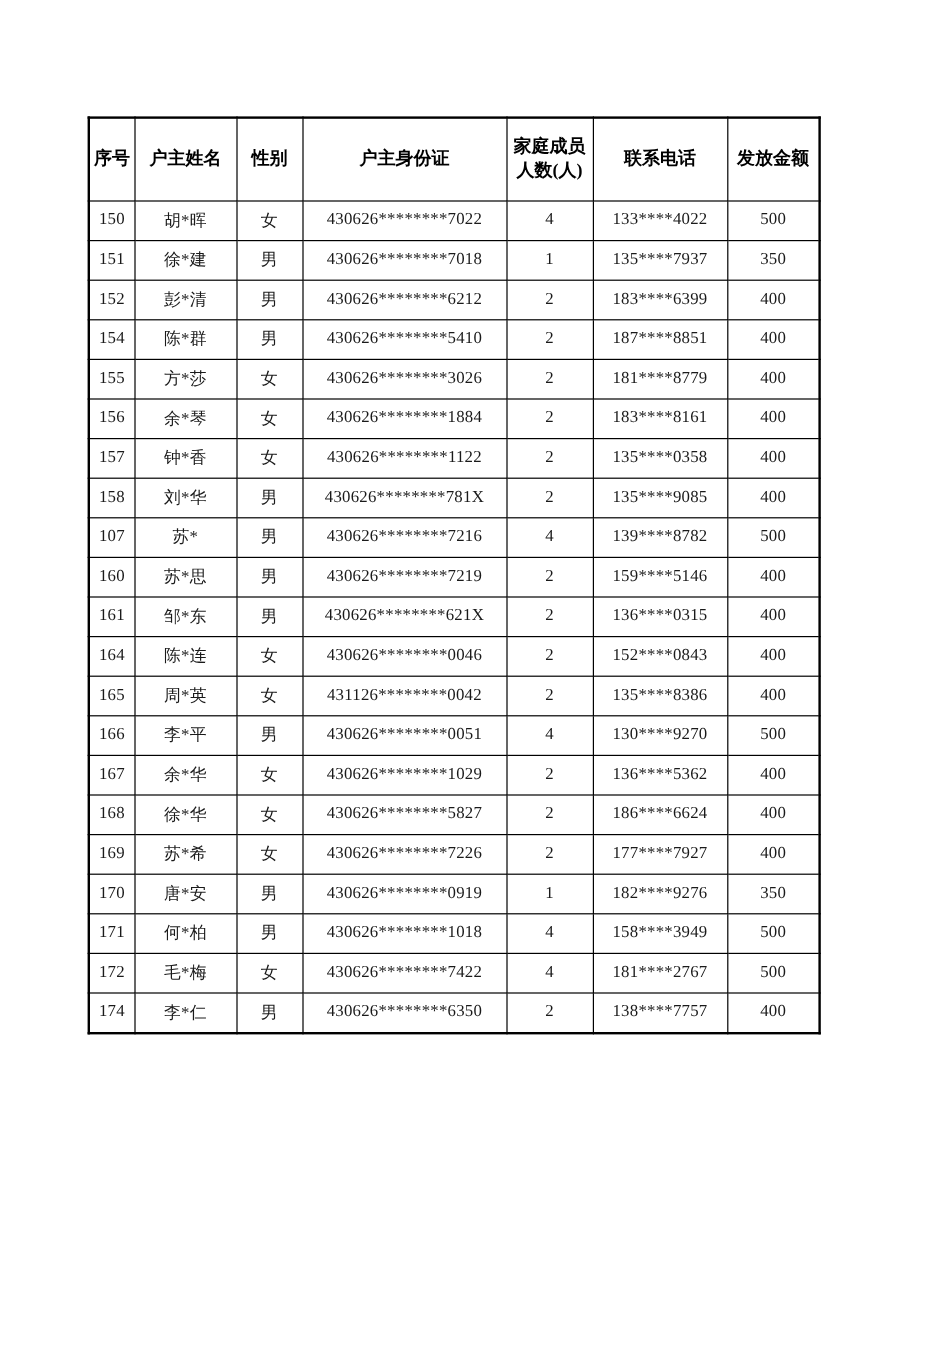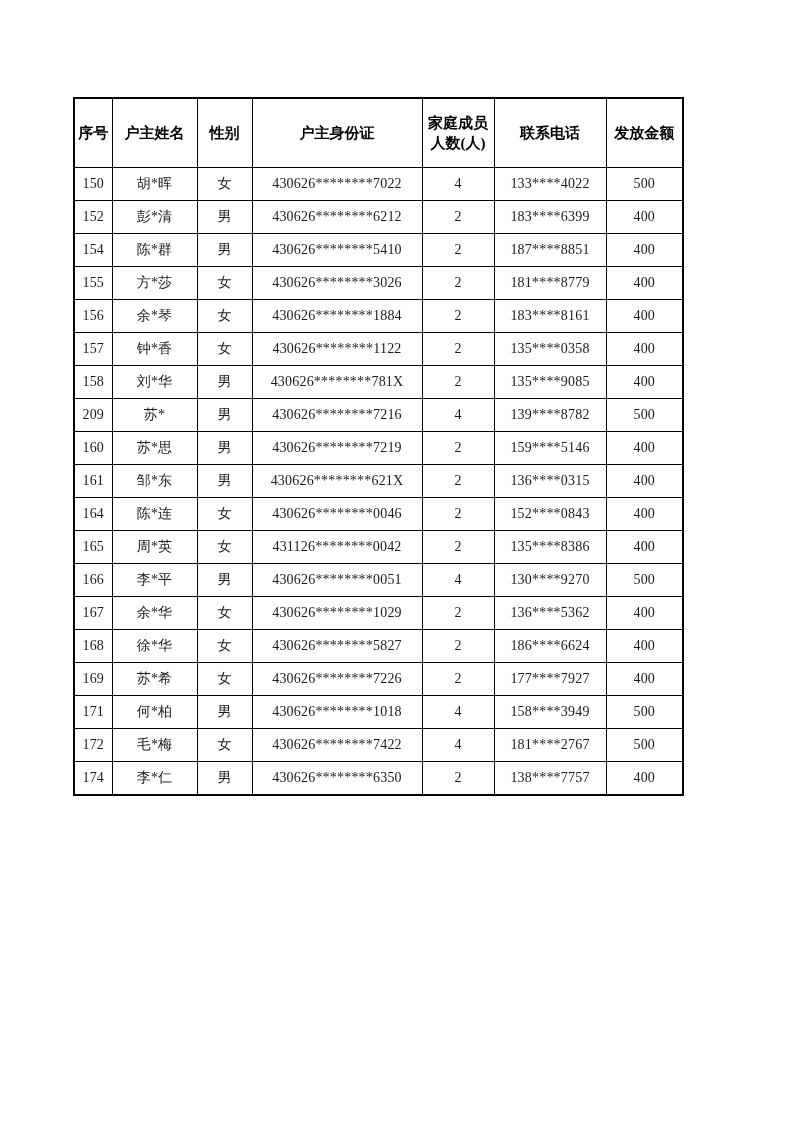--- a/index.html
+++ b/index.html
@@ -81,20 +81,29 @@
       <tr>
         <td>150</td>
         <td>胡*晖</td>
         <td>女</td>
         <td>430626********7022</td>
         <td>4</td>
         <td>133****4022</td>
         <td>500</td>
       </tr>
       <tr>
+        <td>151</td>
+        <td>徐*建</td>
+        <td>男</td>
+        <td>430626********7018</td>
+        <td>1</td>
+        <td>135****7937</td>
+        <td>350</td>
+      </tr>
+      <tr>
         <td>152</td>
         <td>彭*清</td>
         <td>男</td>
         <td>430626********6212</td>
         <td>2</td>
         <td>183****6399</td>
         <td>400</td>
       </tr>
       <tr>
         <td>154</td>
@@ -135,21 +144,21 @@
       <tr>
         <td>158</td>
         <td>刘*华</td>
         <td>男</td>
         <td>430626********781X</td>
         <td>2</td>
         <td>135****9085</td>
         <td>400</td>
       </tr>
       <tr>
-        <td>209</td>
+        <td>107</td>
         <td>苏*</td>
         <td>男</td>
         <td>430626********7216</td>
         <td>4</td>
         <td>139****8782</td>
         <td>500</td>
       </tr>
       <tr>
         <td>160</td>
         <td>苏*思</td>
@@ -214,20 +223,29 @@
         <td>400</td>
       </tr>
       <tr>
         <td>169</td>
         <td>苏*希</td>
         <td>女</td>
         <td>430626********7226</td>
         <td>2</td>
         <td>177****7927</td>
         <td>400</td>
+      </tr>
+      <tr>
+        <td>170</td>
+        <td>唐*安</td>
+        <td>男</td>
+        <td>430626********0919</td>
+        <td>1</td>
+        <td>182****9276</td>
+        <td>350</td>
       </tr>
       <tr>
         <td>171</td>
         <td>何*柏</td>
         <td>男</td>
         <td>430626********1018</td>
         <td>4</td>
         <td>158****3949</td>
         <td>500</td>
       </tr>

